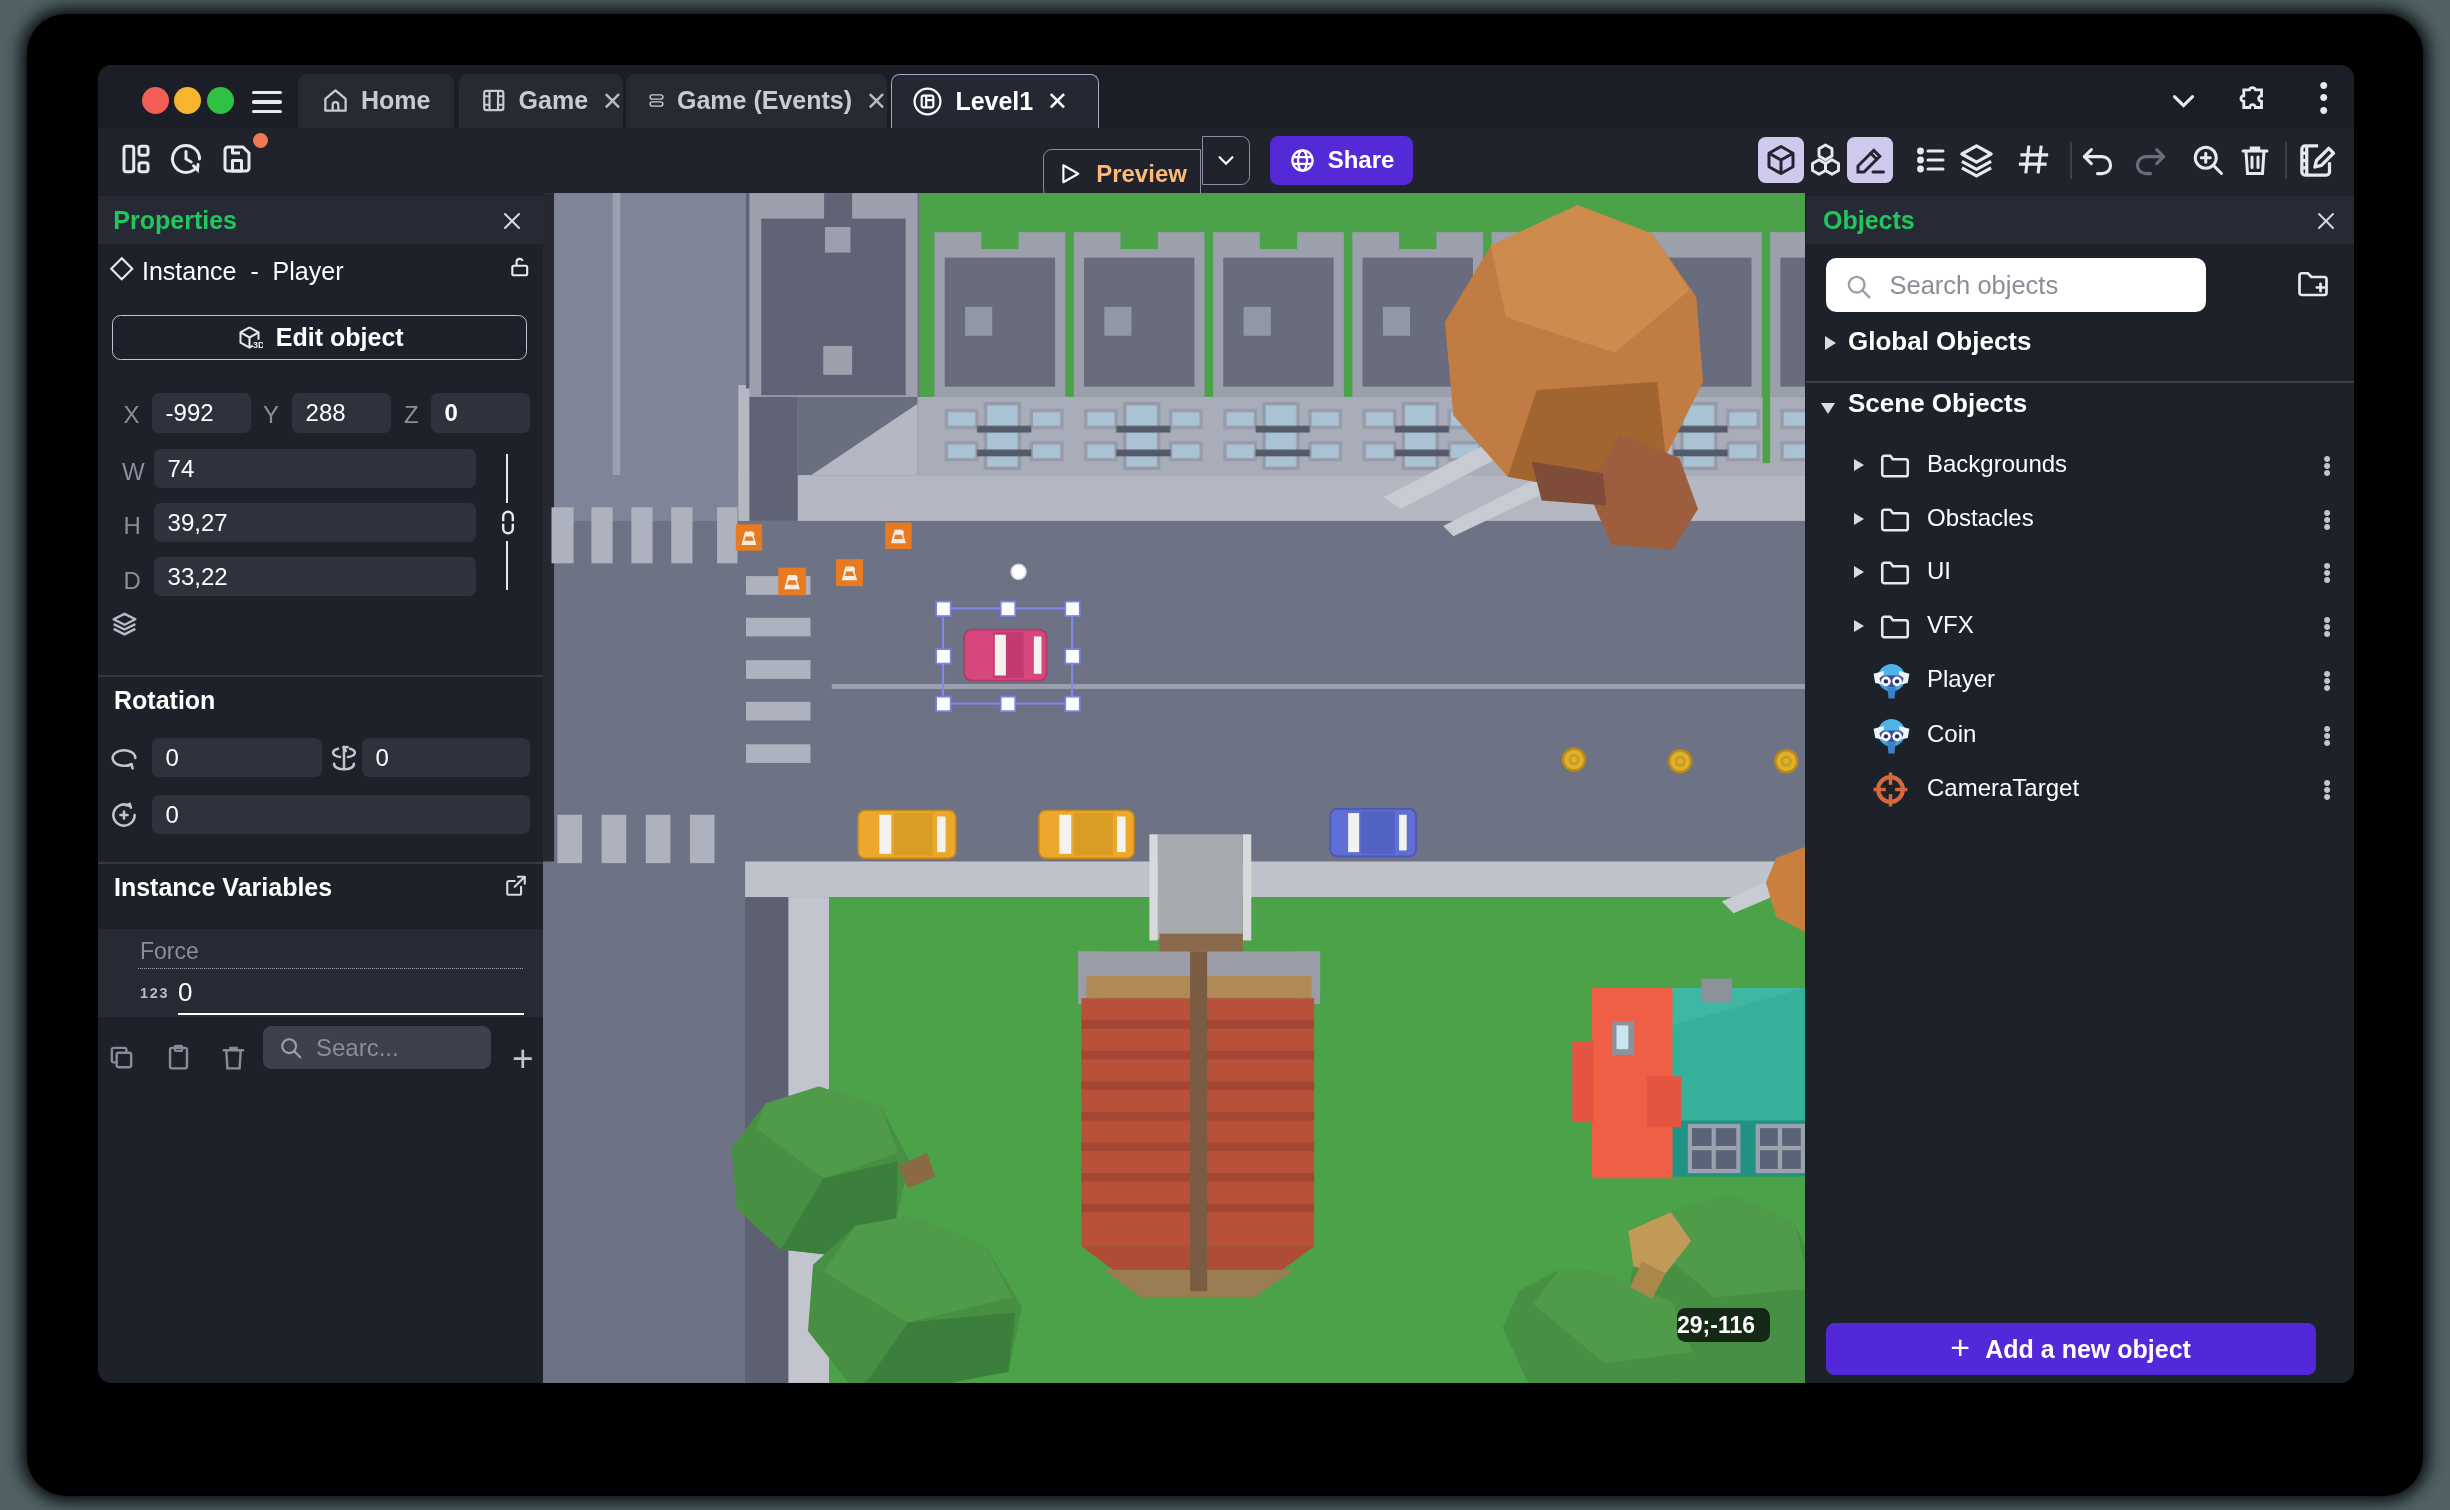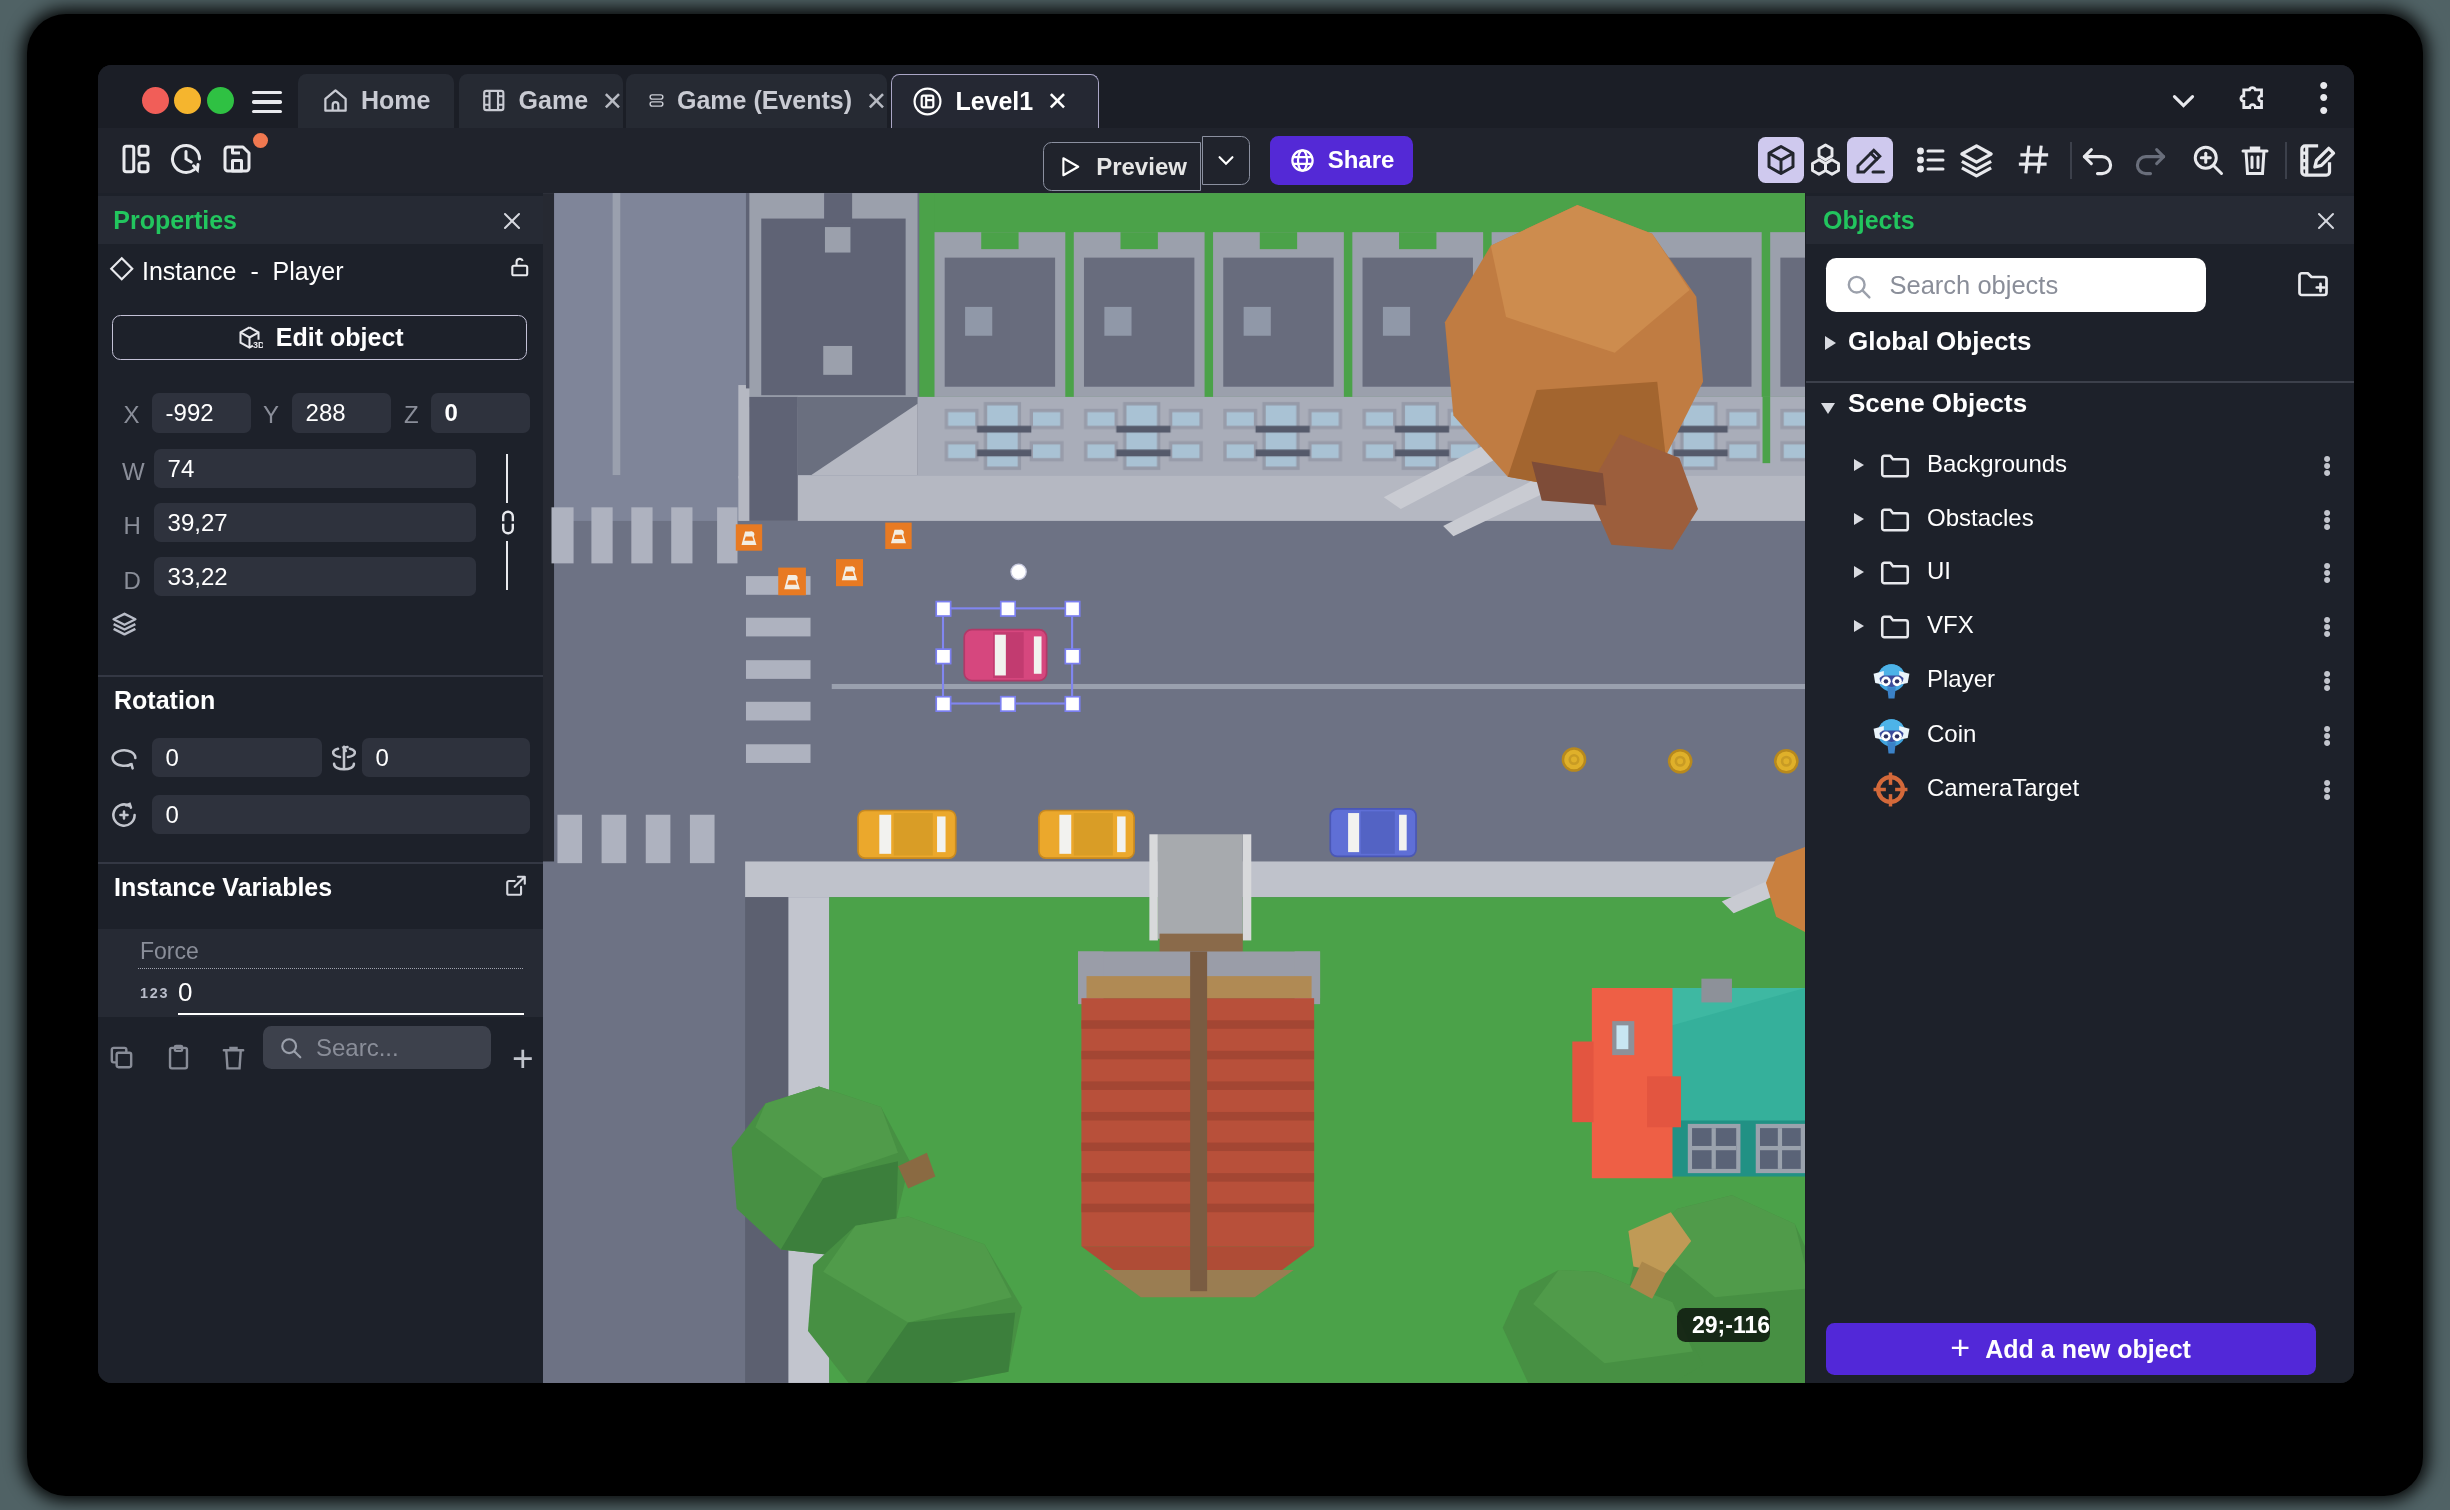--- a/index.html
+++ b/index.html
@@ -12,37 +12,37 @@
   .tl { position:absolute; top:22px; width:27px; height:27px; border-radius:50%; }
   #burger { position:absolute; left:154px; top:26px; width:30px; height:22px; }
   #burger div { height:3.4px; background:#e8e9ed; border-radius:1.7px; margin-bottom:6px; }
   .tab { position:absolute; top:8.5px; height:54px; white-space:nowrap; background:#262a33; border-radius:8.5px 8.5px 0 0; color:#c9cbd3; font-size:25px; font-weight:bold; display:flex; align-items:center; }
   .tab svg { margin-right:12px; }
   .tab .x { font-weight:400; font-size:25.5px; color:#b7bac2; margin-left:13.6px; }
   .tab.active { background:#252833; border:1.7px solid #aaa6c6; border-bottom:none; color:#fff; }
   
   #toolbar { position:absolute; left:0; top:63px; width:2256px; height:65px; background:#20232c; }
   .tbtn { position:absolute; display:flex; align-items:center; justify-content:center; }
-  #previewBtn { left:945px; top:14px; width:158px; height:49px; border:1.7px solid #8b90a0; border-radius:8.5px 0 0 8.5px; border-right:0.8px solid #8b90a0; color:#e5e5e5; font-weight:bold; font-size:24px; }
+  #previewBtn { left:945px; top:21px; width:158px; height:49px; border:1.7px solid #8b90a0; border-radius:8.5px 0 0 8.5px; border-right:0.8px solid #8b90a0; color:#fdba74; font-weight:bold; font-size:24px; }
   #prevDrop { left:1104px; top:7.6px; width:48px; height:49px; border:1.7px solid #8b90a0; border-left:0.8px solid #8b90a0; border-radius:0 8.5px 8.5px 0; }
   #shareBtn { left:1172px; top:7.6px; width:143px; height:49px; background:#5429d6; border-radius:8.5px; color:#fff; font-weight:bold; font-size:24px; }
   .icbg { background:#cfc9ee; border-radius:7.6px; }
   
   #leftpanel { position:absolute; left:0; top:128px; width:445px; height:1190px; background:#1d212a; }
   #rightpanel { position:absolute; left:1708px; top:128px; width:549px; height:1190px; background:#1d212a; }
   .phead { position:absolute; left:0; width:100%; height:48px; background:#262a34; color:#22c55e; font-size:25px; font-weight:bold; }
   .input { position:absolute; background:#2e323d; border-radius:6.8px; color:#fff; font-size:24px; display:flex; align-items:center; padding-left:13.6px; }
   .lbl { position:absolute; color:#8a8e99; font-size:24px; }
   .divider { position:absolute; left:0; width:100%; height:1.7px; background:#343844; }
   .sect { position:absolute; color:#fff; font-size:25px; font-weight:bold; }
   .trow { position:absolute; left:0; width:100%; height:54px; color:#fff; font-size:24px; }
   .kebab { position:absolute; right:24px; top:50%; transform:translateY(-50%); color:#c2c5cd; font-size:22px; letter-spacing:0; line-height:6.8px; }
   
   #canvas { position:absolute; left:445px; top:128px; width:1262px; height:1190px; background:#6d7284; overflow:hidden; }
-  #coordbadge { position:absolute; left:1134px; top:1115px; width:93px; height:34px; background:rgba(16,26,16,.88); border-radius:8.5px; color:#fff; font-size:23px; font-weight:bold; text-align:right; line-height:34px; }
+  #coordbadge { position:absolute; left:1134px; top:1115px; width:93px; height:34px; background:rgba(16,26,16,.88); border-radius:8.5px; color:#fff; font-size:23px; font-weight:bold; text-align:left; line-height:34px; }
 </style>
 </head>
 <body>
 <div id="shadow"></div>
 <div id="win">
   <div id="titlebar">
   <div class="tl" style="left:44px; background:#f15e58;"></div>
   <div class="tl" style="left:76px; background:#f5b52e;"></div>
   <div class="tl" style="left:109px; background:#2fc143;"></div>
   <div id="burger">

